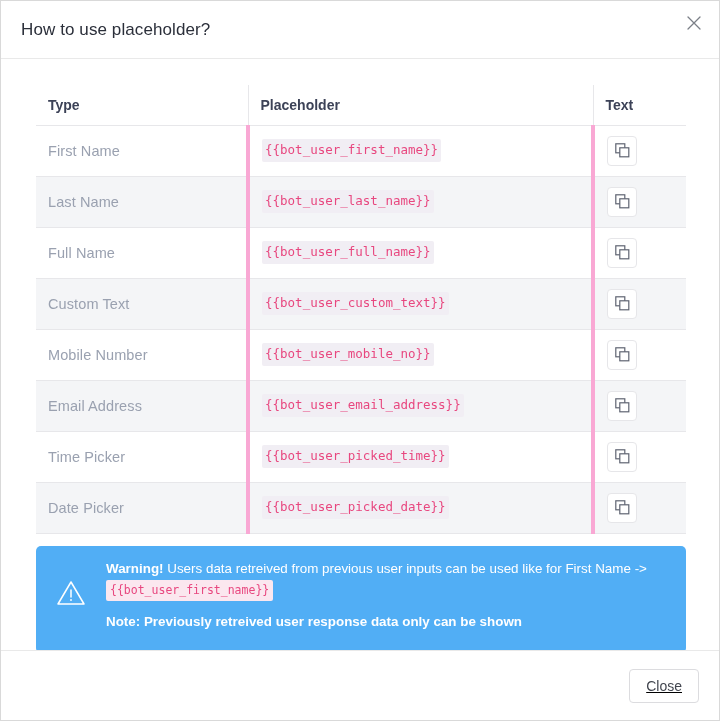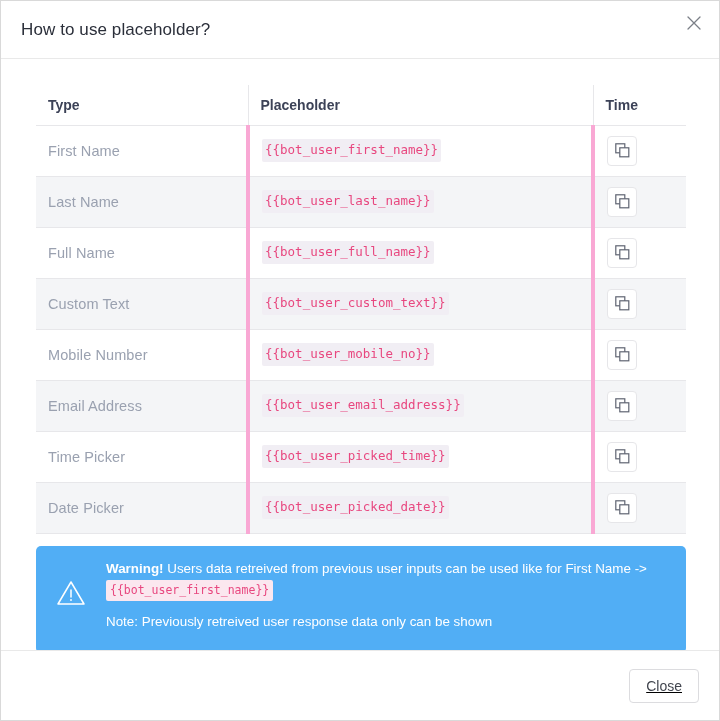--- a/index.html
+++ b/index.html
@@ -163,21 +163,21 @@
   }
   .warn-icon svg { display: block; }
   .warn-text {
     color: #ffffff;
     font-size: 13.4px;
     line-height: 1.62;
   }
   .warn-text .bold { font-weight: bold; }
   .warn-note {
     margin-top: 13px;
-    font-weight: normal;
+    font-weight: bold;
     font-size: 13.4px;
     color: #ffffff;
   }
   .code-badge-inline {
     display: inline-block;
     font-family: "DejaVu Sans Mono", "Liberation Mono", monospace;
     font-size: 11.5px;
     color: #e8477f;
     background: #fbe7ef;
     padding: 1px 4px;
@@ -230,21 +230,21 @@
     <table class="ph-table">
       <colgroup>
         <col class="c-type">
           <col class="c-ph">
           <col class="c-copy">
       </colgroup>
       <thead>
         <tr>
           <th>Type</th>
           <th>Placeholder</th>
-          <th>Time</th>
+          <th>Text</th>
         </tr>
       </thead>
       <tbody id="table-body">
           <tr>
             <td><span class="type-label">First Name</span></td>
             <td><span class="code-badge">{{bot_user_first_name}}</span></td>
             <td class="copy-cell"><button class="copy-btn">
                 <span>
                   <svg width="15" height="15" viewBox="0 0 15 15" fill="none" xmlns="http://www.w3.org/2000/svg">
                     <rect x="0.8" y="0.8" width="9" height="9" stroke="currentColor" stroke-width="1.2" fill="none"></rect>

